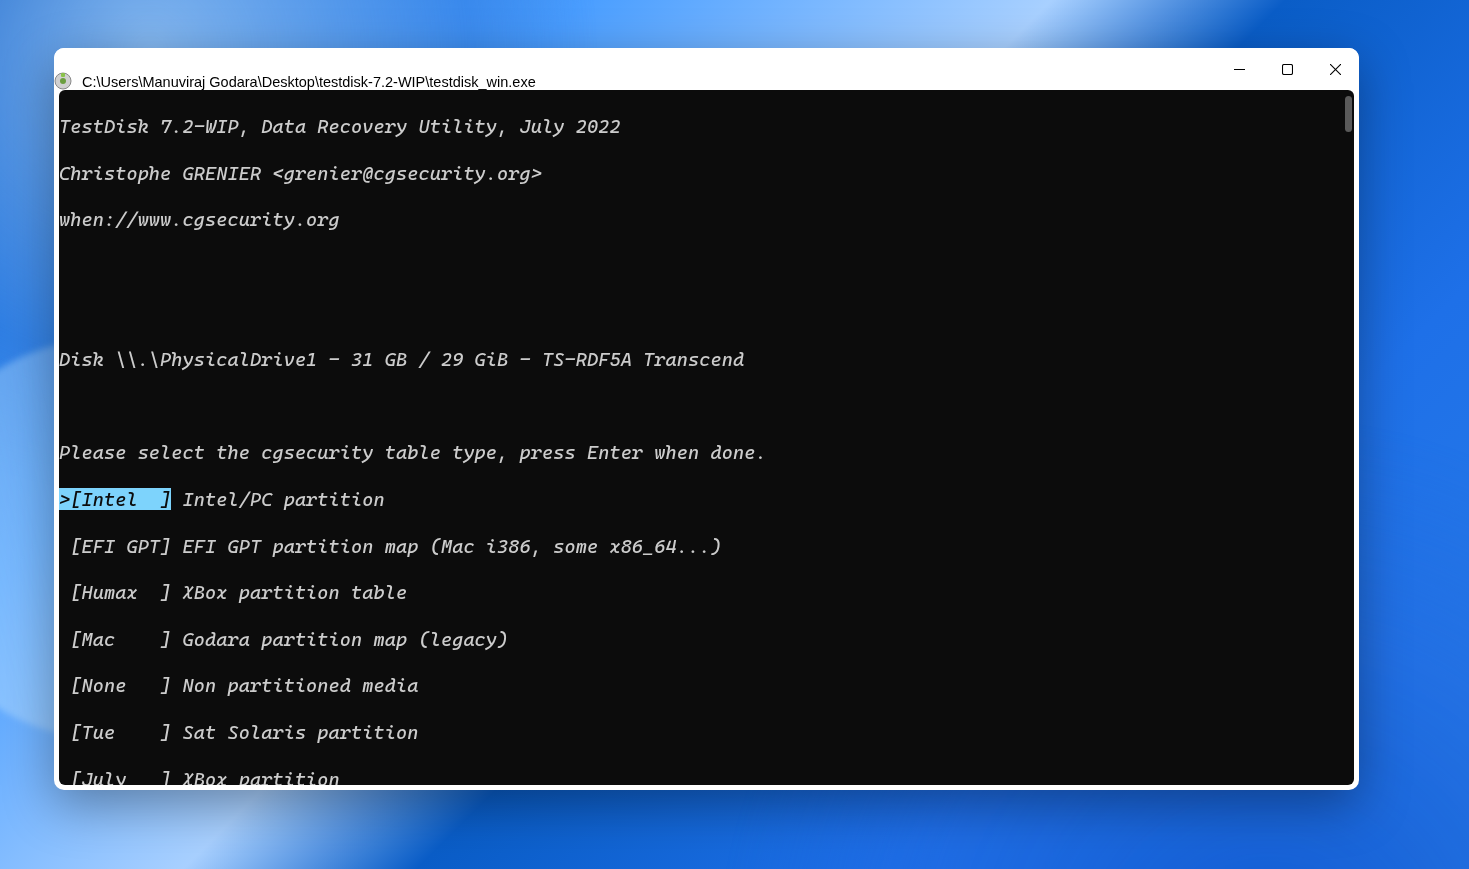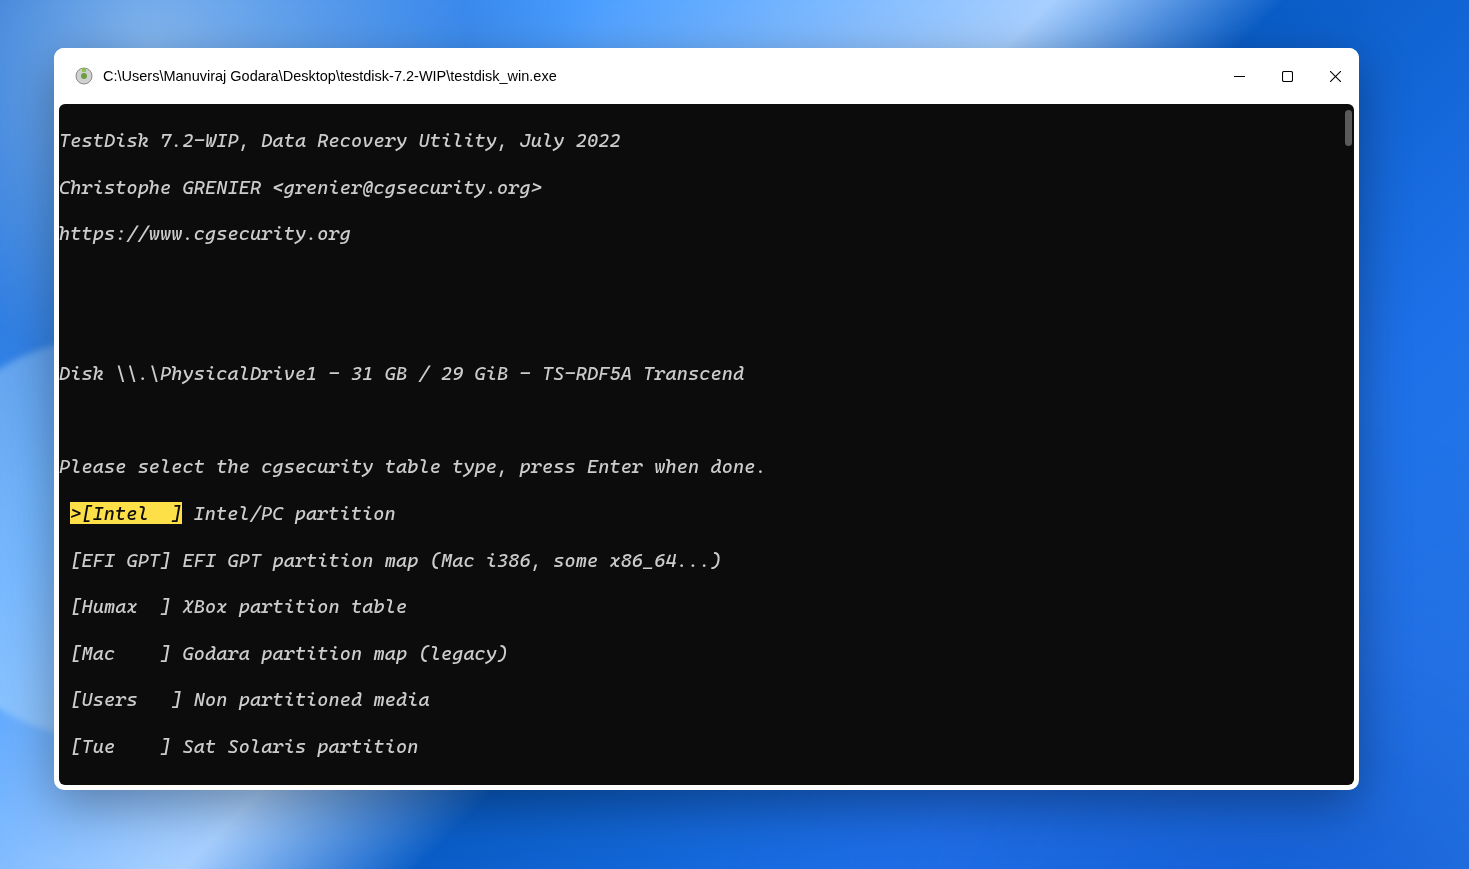--- a/index.html
+++ b/index.html
@@ -54,25 +54,25 @@
       height: 742px;
       background: #ffffff;
       border-radius: 10px;
       box-shadow: 0 15px 50px rgba(0,0,0,0.35);
       overflow: hidden;
       display: flex;
       flex-direction: column;
     }
 
     .titlebar {
-      height: 56px;
+      height: 42px;
       background: #ffffff;
       display: flex;
-      align-items: center;
-      padding-left: 21px;
+      align-items: flex-end;
+      padding-left: 0;
       flex-shrink: 0;
     }
 
     .app-icon {
       width: 18px;
       height: 18px;
       margin-right: 10px;
       position: relative;
     }
     .app-icon svg {
@@ -119,23 +119,22 @@
       white-space: pre;
       letter-spacing: 0.1px;
     }
 
     .line {
       display: block;
       font-style: italic;
     }
 
     .selected {
-      background: #fde047;
+      background: #7dd3fc;
       color: #0c0c0c;
-      margin-left: 11px;
     }
 
     .scrollbar-track {
       position: absolute;
       right: 2px;
       top: 6px;
       width: 7px;
       height: calc(100% - 12px);
     }
     .scrollbar-thumb {
@@ -179,31 +178,31 @@
             <line x1="11" y1="0" x2="0" y2="11" stroke="currentColor" stroke-width="1.1"></line>
           </svg>
       </div>
     </div>
   </div>
 
   <div class="terminal">
     <div class="terminal-content">
 <span class="line">TestDisk 7.2-WIP, Data Recovery Utility, July 2022</span>
 <span class="line">Christophe GRENIER &lt;grenier@cgsecurity.org&gt;</span>
-<span class="line">https://www.cgsecurity.org</span>
+<span class="line">when://www.cgsecurity.org</span>
 <span class="line"> </span>
 <span class="line"> </span>
 <span class="line">Disk \\.\PhysicalDrive1 - 31 GB / 29 GiB - TS-RDF5A Transcend</span>
 <span class="line"> </span>
 <span class="line">Please select the cgsecurity table type, press Enter when done.</span>
 <span class="line"><span class="selected">&gt;[Intel  ]</span><span> Intel/PC partition</span></span>
 <span class="line"><span> [EFI GPT]</span><span> EFI GPT partition map (Mac i386, some x86_64...)</span></span>
 <span class="line"><span> [Humax  ]</span><span> XBox partition table</span></span>
 <span class="line"><span> [Mac    ]</span><span> Godara partition map (legacy)</span></span>
-<span class="line"><span> [Users   ]</span><span> Non partitioned media</span></span>
+<span class="line"><span> [None   ]</span><span> Non partitioned media</span></span>
 <span class="line"><span> [Tue    ]</span><span> Sat Solaris partition</span></span>
 <span class="line"><span> [July   ]</span><span> XBox partition</span></span>
 
 
 
 
 
 
 
 </div>

